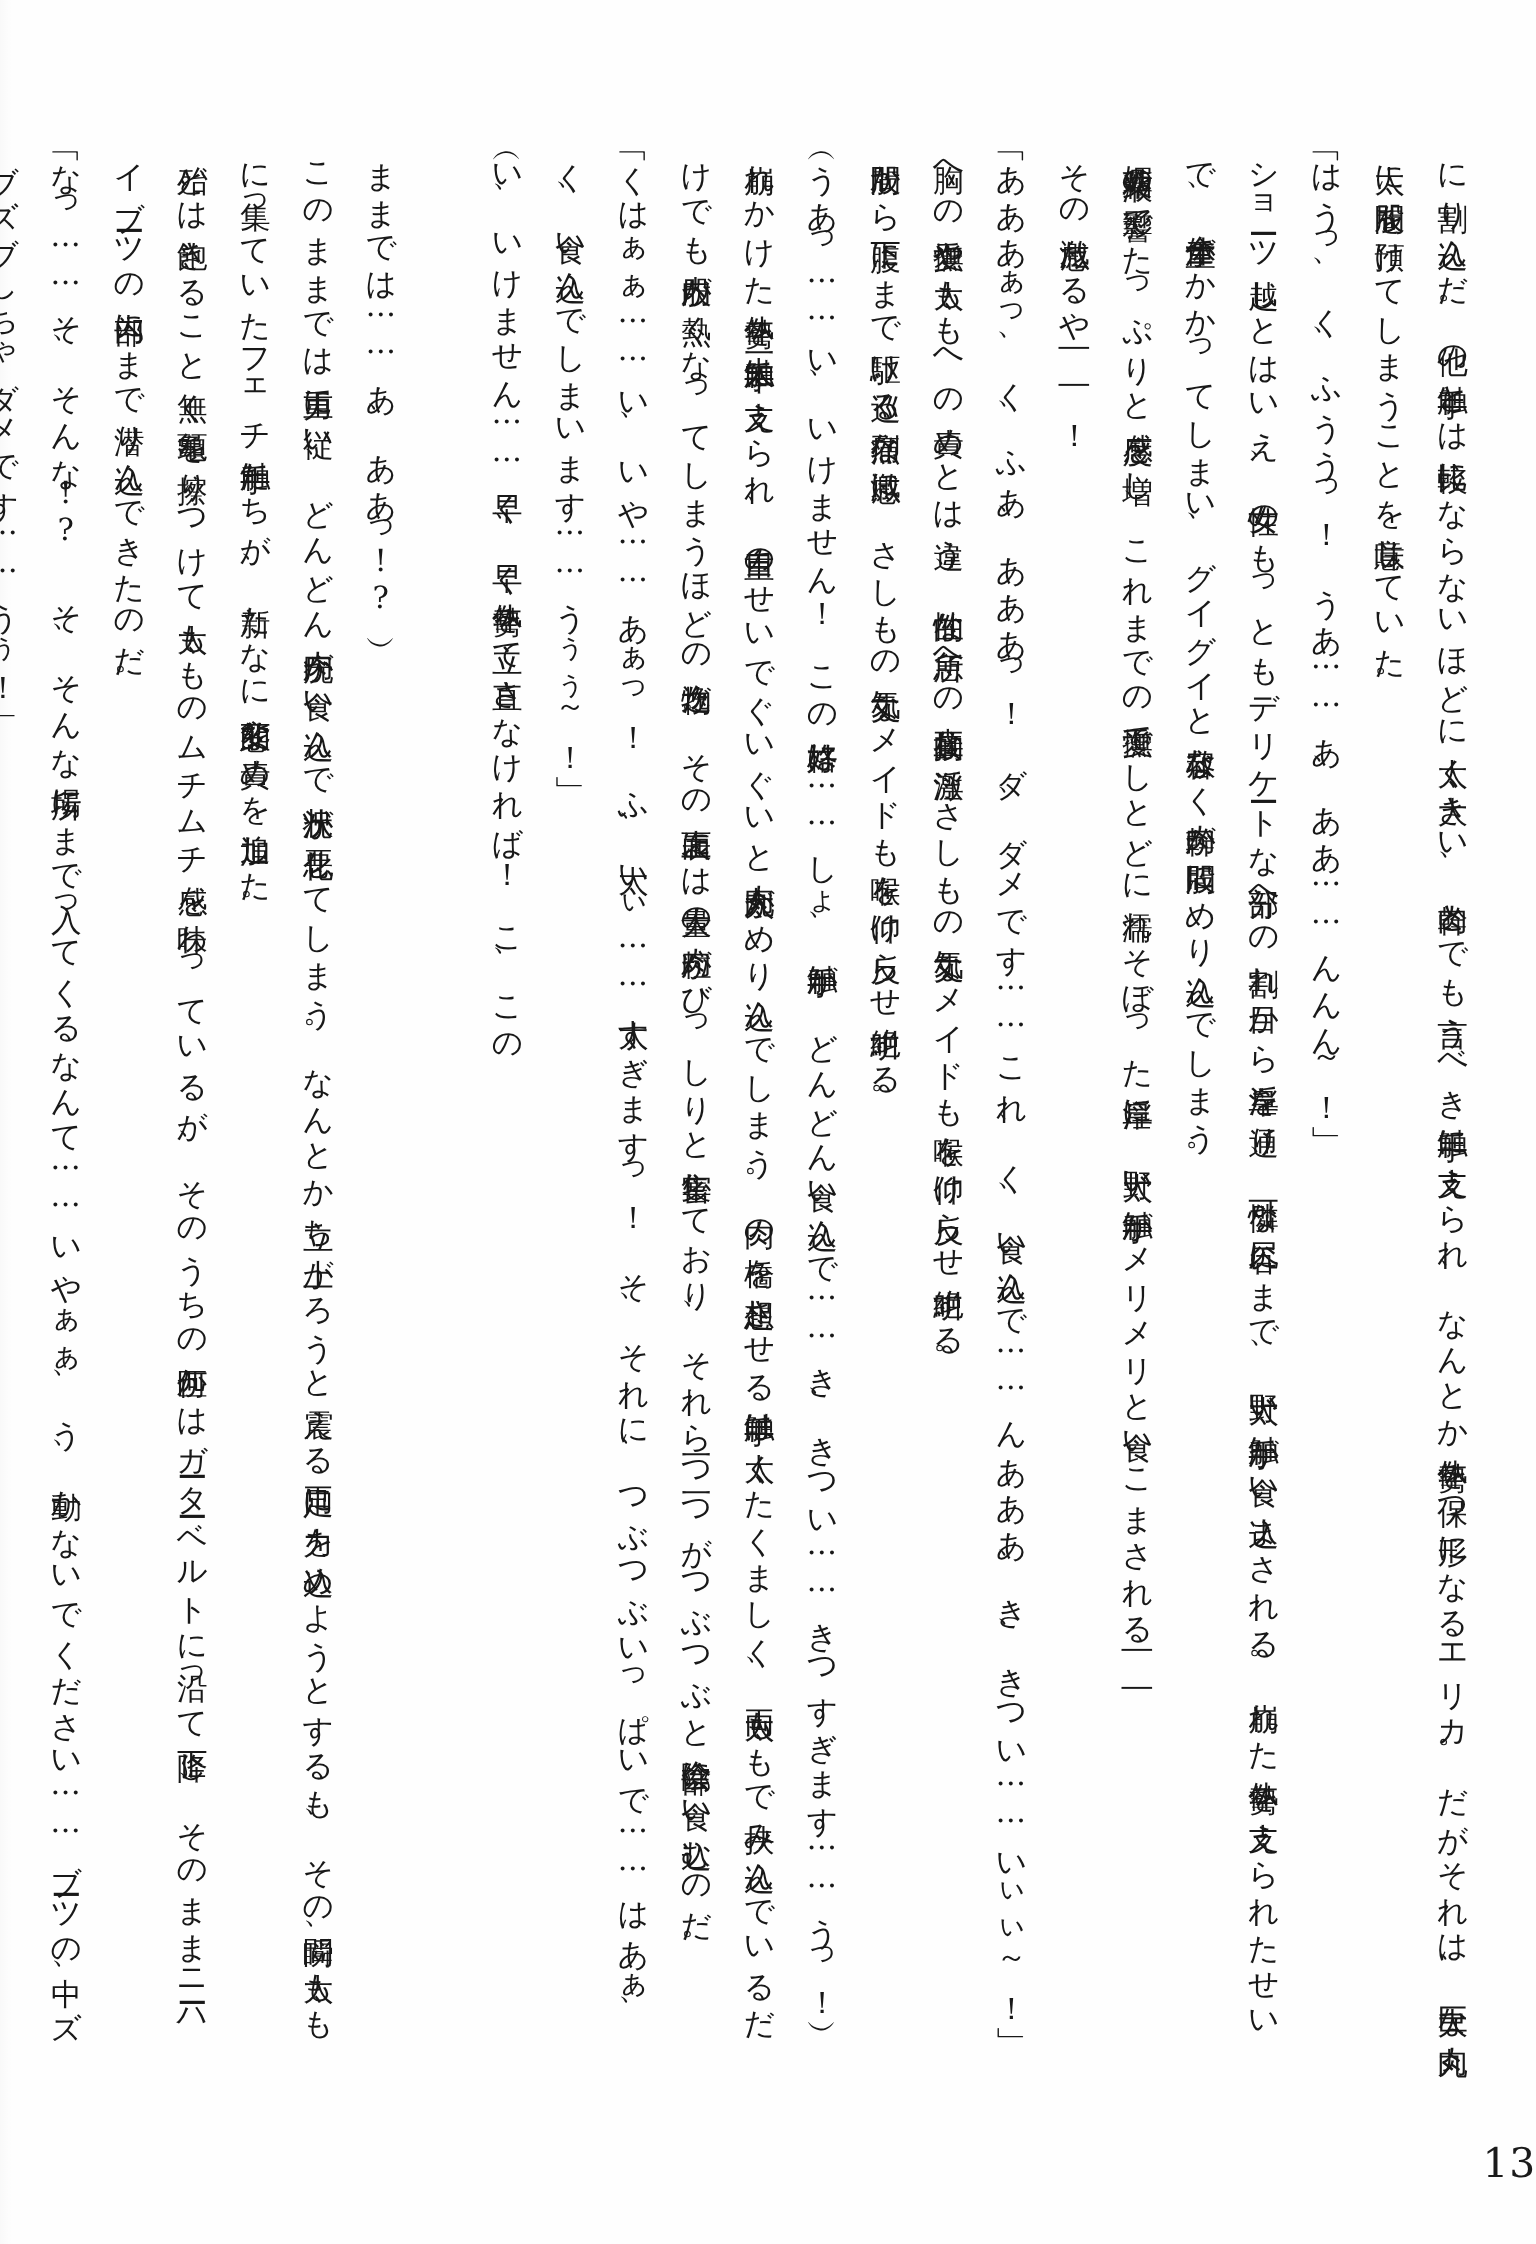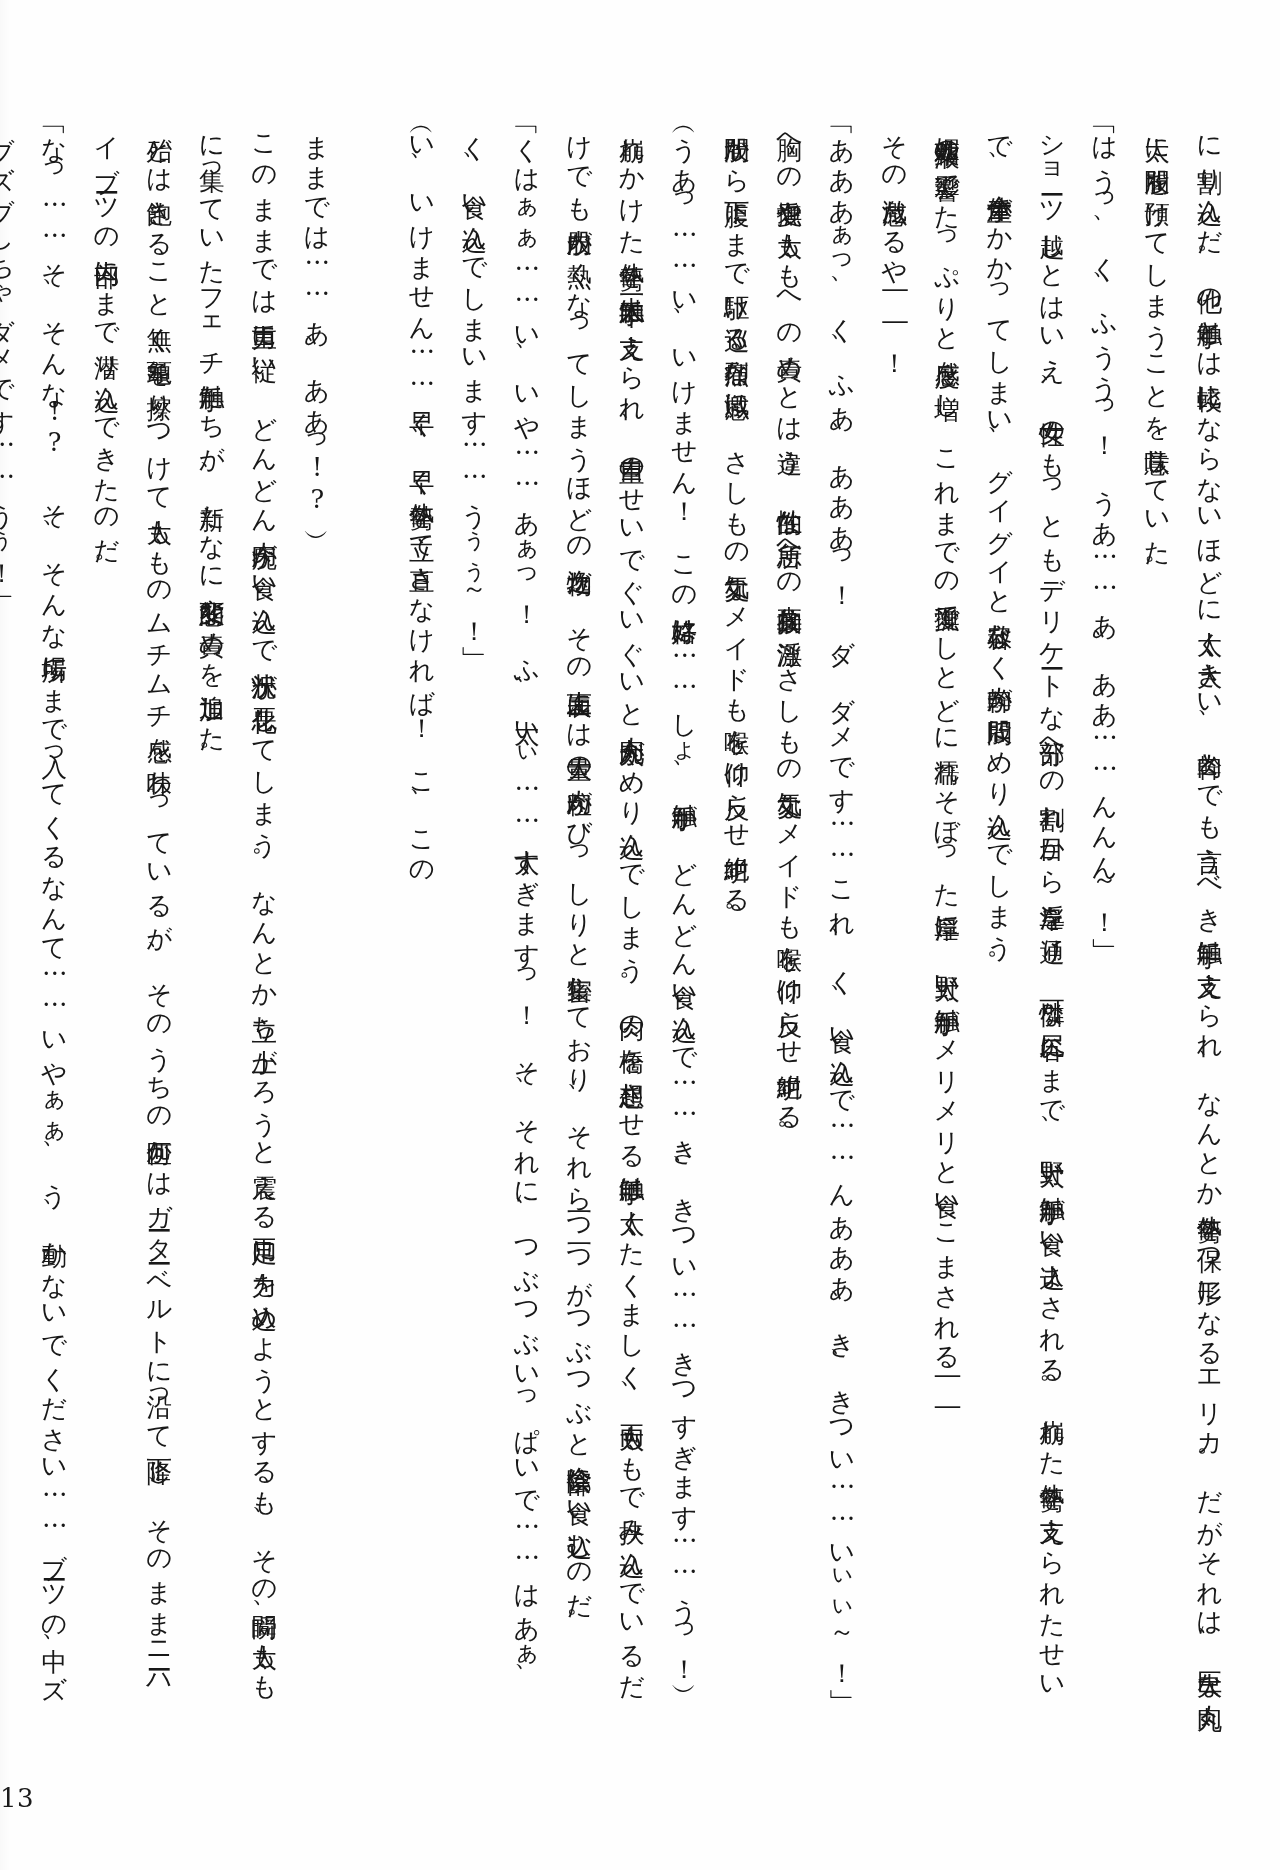--- a/index.html
+++ b/index.html
@@ -50,23 +50,23 @@
   
   .para + .para {
     margin-left: 0;
   }
 
   .page-number {
     position: absolute;
     left: 0;
     right: 0;
     top: 1783px;
-    text-align: left;
+    text-align: right;
     font-family: "DejaVu Serif", "Liberation Serif", serif;
-    font-size: 26px;
+    font-size: 34px;
     color: #1a1a1a;
     letter-spacing: 0.02em;
   }
 
   
   .scan-edge {
     position: absolute;
     top: 0;
     left: 0;
     width: 10px;

